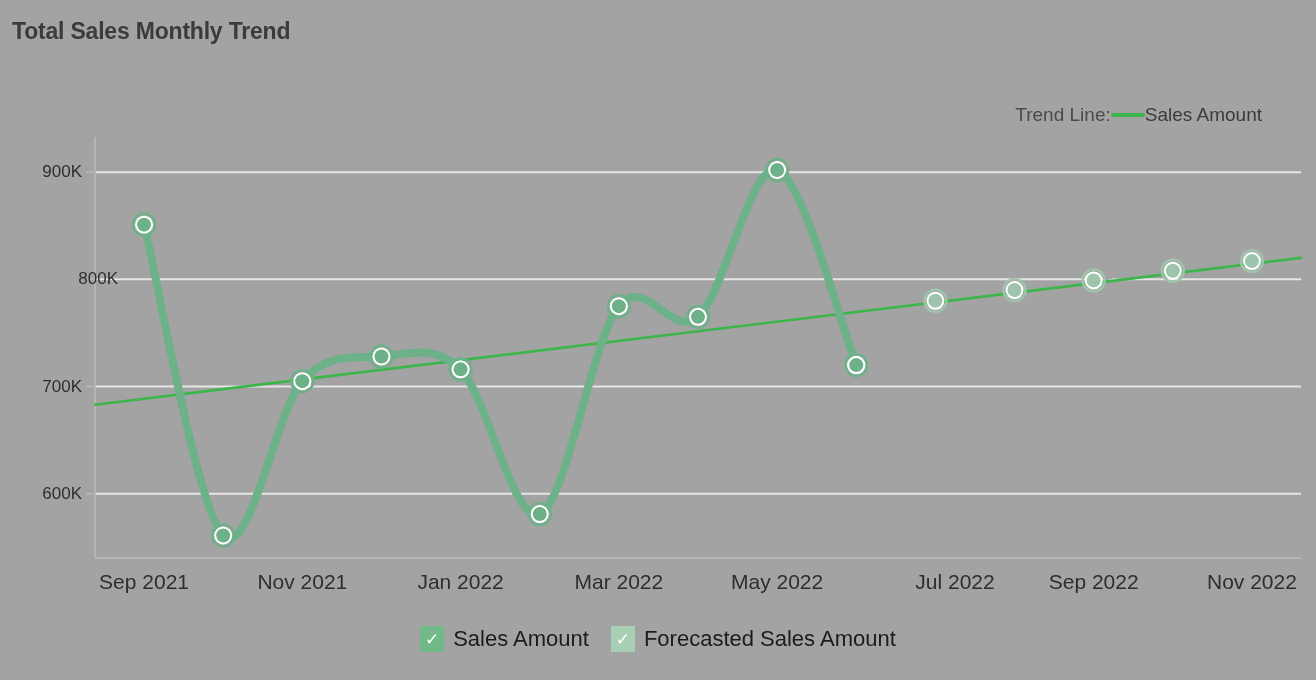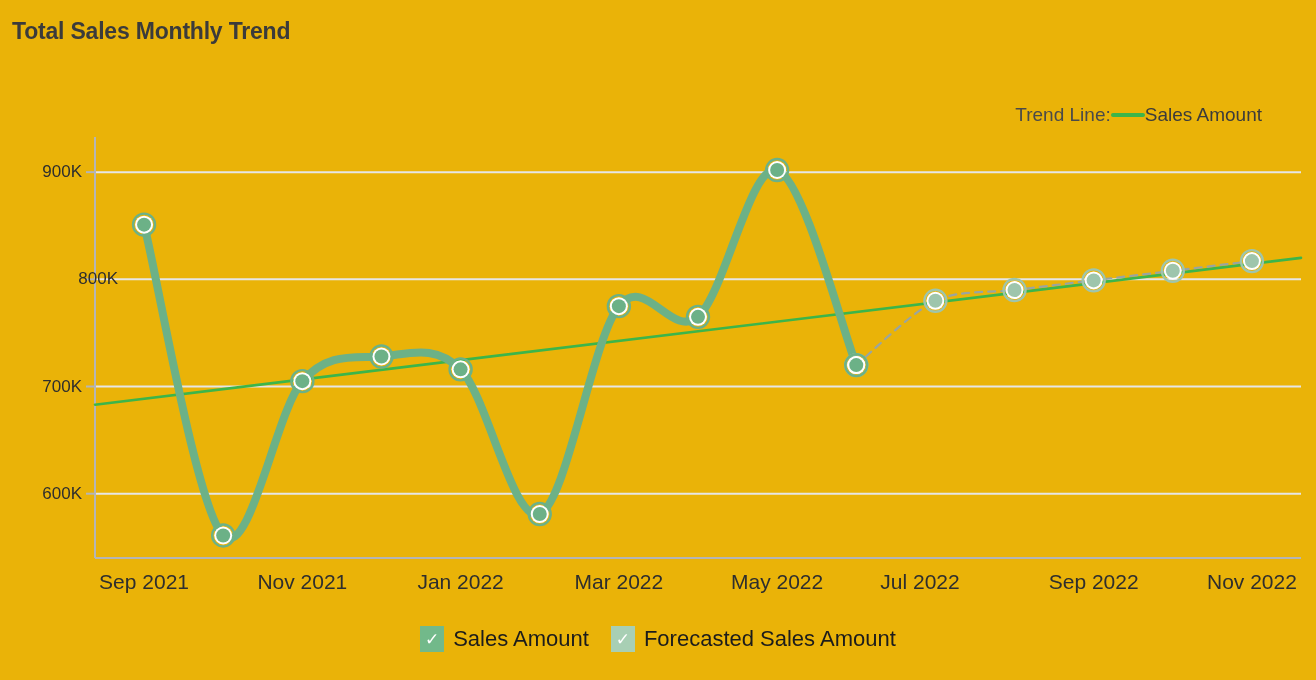--- a/index.html
+++ b/index.html
@@ -14,21 +14,21 @@
     color: #404040;
     overflow: hidden;
     position: relative;
   }
 
   #chart-card {
     position: absolute;
     left: 0; top: 0;
     width: 1316px;
     height: 680px;
-    background: #eab308;
+    background: #a3a3a3;
   }
 
   #chart-title {
     position: absolute;
     left: 12px;
     top: 18px;
     font-size: 23px;
     font-weight: bold;
     color: #3b3b3b;
     letter-spacing: -0.2px;
@@ -218,21 +218,21 @@
         <div class="axis-label-y" style="top: 386.513px;">700K</div>
         <div class="axis-label-y" style="top: 279.333px; margin-left: 36px;">800K</div>
         <div class="axis-label-y" style="top: 172.154px;">900K</div>
       </div>
     <div id="x-labels">
         <div class="axis-label-x" style="left: 144.063px;">Sep 2021</div>
         <div class="axis-label-x" style="left: 302.331px;">Nov 2021</div>
         <div class="axis-label-x" style="left: 460.598px;">Jan 2022</div>
         <div class="axis-label-x" style="left: 618.866px;">Mar 2022</div>
         <div class="axis-label-x" style="left: 777.134px;">May 2022</div>
-        <div class="axis-label-x" style="left: 920px;">Jul 2022</div>
+        <div class="axis-label-x" style="left: 955px;">Jul 2022</div>
         <div class="axis-label-x" style="left: 1093.67px;">Sep 2022</div>
         <div class="axis-label-x" style="left: 1251.94px;">Nov 2022</div>
       </div>
   </div>
 
   <div id="bottom-legend">
     <div class="legend-item">
       <span class="legend-check" style="background: rgb(114, 185, 138);">✓</span>
       <span class="legend-text">Sales Amount</span>
     </div>

